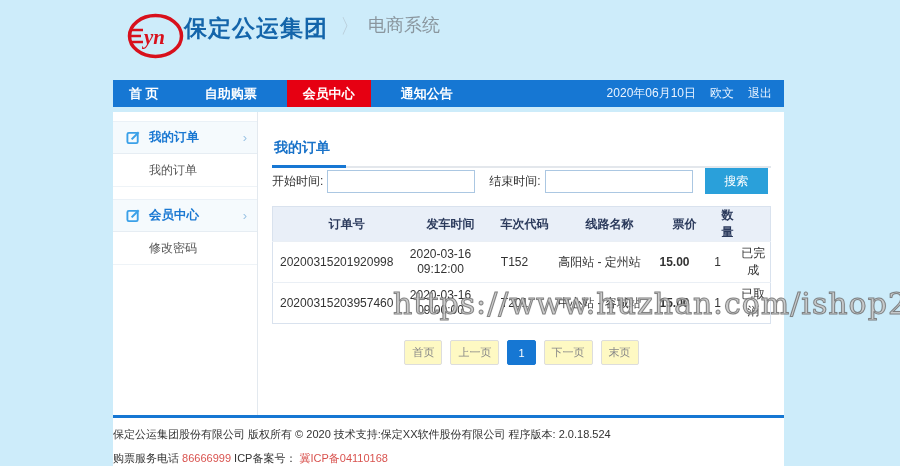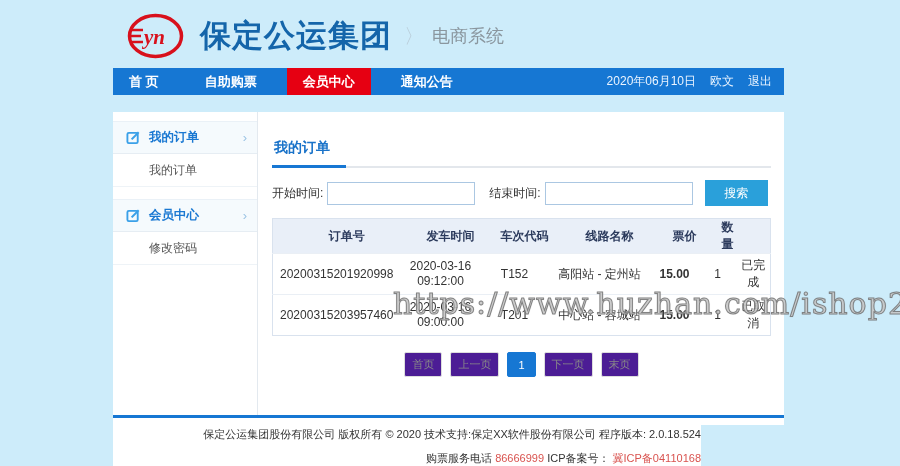--- a/index.html
+++ b/index.html
@@ -7,28 +7,28 @@
   body {
     position:relative;
     background:#cdecfa;
     font-family:"Liberation Sans","DejaVu Sans",sans-serif;
     overflow:hidden;
   }
   .container { position:absolute; left:113px; top:0; width:671px; height:466px; }
 
   
   .site-header { position:relative; height:75px; }
-  .brand { position:absolute; left:14px; top:13px; display:flex; align-items:center; }
+  .brand { position:absolute; left:14px; top:13px; display:flex; align-items:flex-start; }
   .brand-logo { width:57px; height:46px; }
-  .brand-name { font-size:31px; font-weight:bold; color:#1465aa; margin-left:16px; letter-spacing:1px; }
+  .brand-name { font-size:23px; font-weight:bold; color:#1465aa; margin-left:0; letter-spacing:1px; }
   .brand-sep { color:#b9cdd9; font-size:20px; margin:0 8px 0 12px; font-weight:normal; }
   .brand-sub { font-size:18px; color:#8a969e; }
 
   
-  .nav { position:absolute; top:68px; left:0; width:671px; height:27px; background:#1677d3; display:flex; align-items:stretch; }
+  .nav { position:absolute; top:80px; left:0; width:671px; height:27px; background:#1677d3; display:flex; align-items:stretch; }
   .nav-left { display:flex; }
   .nav-item { color:#fff; font-size:13px; font-weight:bold; line-height:27px; padding:0 16px; margin-right:14px; cursor:pointer; white-space:nowrap; }
   .nav-item.active { background:#e60012; margin-right:14px; }
   .nav-right { margin-left:auto; display:flex; align-items:center; gap:14px; padding-right:12px; }
   .nav-right span { color:#eaf4ff; font-size:12px; white-space:nowrap; }
 
   
   .main { position:absolute; top:112px; left:0; width:671px; height:313px; background:#fff; display:flex; }
 
   .sidebar { width:145px; border-right:1px solid #e3e9ef; padding-top:9px; }
@@ -36,41 +36,41 @@
   .side-section .txt { color:#1a78d2; font-weight:bold; font-size:12.5px; margin-left:8px; }
   .side-section .chev { margin-left:auto; color:#9cc4e4; font-size:13px; }
   .side-item { height:33px; line-height:33px; padding-left:36px; font-size:12px; color:#555; border-bottom:1px solid #eef3f7; cursor:pointer; }
   .side-gap { height:12px; }
   .edit-ic { width:15px; height:15px; flex:0 0 15px; }
 
   .content { flex:1; padding:26px 13px 0 14px; position:relative; }
   .title-bar { border-bottom:2px solid #e3e7ec; }
   .page-title { display:inline-block; color:#1a73c9; font-size:14px; font-weight:bold; padding:0 16px 8px 2px; border-bottom:3px solid #1777d3; margin-bottom:-2px; }
 
-  .search-row { display:flex; align-items:center; margin-top:12px; font-size:12px; color:#333; }
+  .search-row { display:flex; align-items:center; font-size:12px; color:#333; }
   .search-row label { margin-right:4px; white-space:nowrap; }
   .time-input { width:148px; height:23px; border:1px solid #abc7e2; outline:none; font-size:12px; padding:0 4px; }
   .search-row .lbl2 { margin-left:14px;text-align:center; }
   .search-btn { margin-left:12px; width:63px; height:26px; background:#2aa0da; color:#fff; border:none; font-size:12px; cursor:pointer; }
 
   table.orders { width:100%; border-collapse:collapse; margin-top:12px; border:1px solid #d9e2ee; font-size:12px; }
   table.orders th { background:#e9eff8; color:#2b3a5c; font-weight:bold; height:16px; font-size:12px;padding-left:20px; }
   table.orders td { text-align:center; height:41px; border-top:1px solid #eaeff5; color:#333; }
   td.dep { color:#3f9fdc; line-height:15px; }
   td.price { color:#e60012; font-weight:bold; }
   td.qty { color:#1a74ca; }
   td.status { color:#999; }
 
   .pagination { margin-top:16px; display:flex; justify-content:center; gap:8px; }
-  .page-btn { border:1px solid #ddd; background:#4c1d95; color:#888; font-size:11px; padding:4px 7px; border-radius:2px; cursor:pointer; }
+  .page-btn { border:1px solid #ddd; background:#fef9c3; color:#888; font-size:11px; padding:4px 7px; border-radius:2px; cursor:pointer; }
   .page-btn.current { background:#1677d3; border-color:#1677d3; color:#fff; padding:4px 10px; }
 
   
   .footer-line { position:absolute; top:415px; left:0; width:671px; height:3px; background:#1677d3; }
-  .footer { position:absolute; top:418px; left:0; width:588px; height:48px; background:#fff; text-align:right; }
+  .footer { position:absolute; top:418px; left:0; width:671px; height:48px; background:#fff; text-align:left; }
   .footer .l1 { margin-top:9px; font-size:11px; color:#333; }
   .footer .l2 { margin-top:9px; font-size:11px; color:#333; }
   .footer .num { color:#d9534f; }
 
   
   .watermark {
     position:absolute; left:393px; top:286px; z-index:20;
     font-family:"DejaVu Serif","Liberation Serif",serif;
     font-size:30px; letter-spacing:1px; white-space:nowrap;
     color:rgba(255,255,255,0.55);

